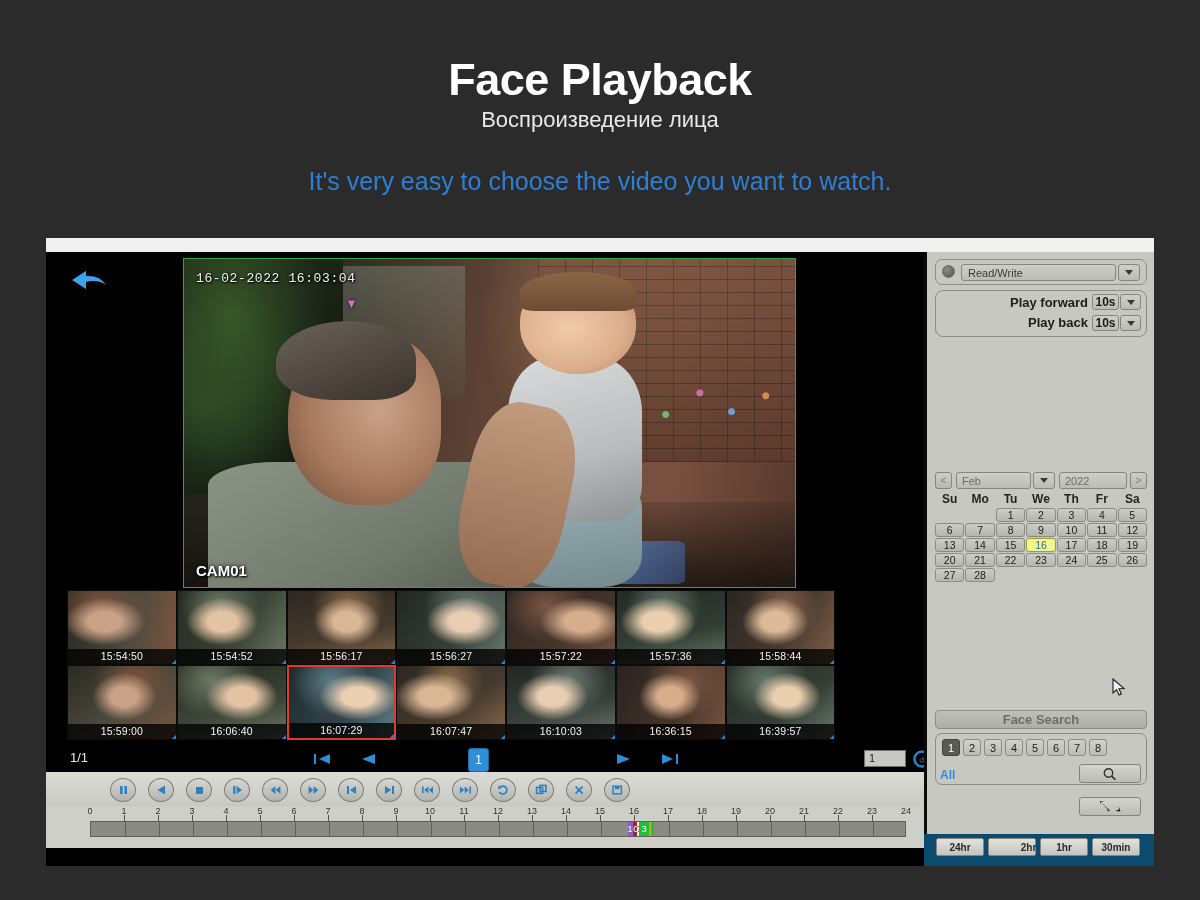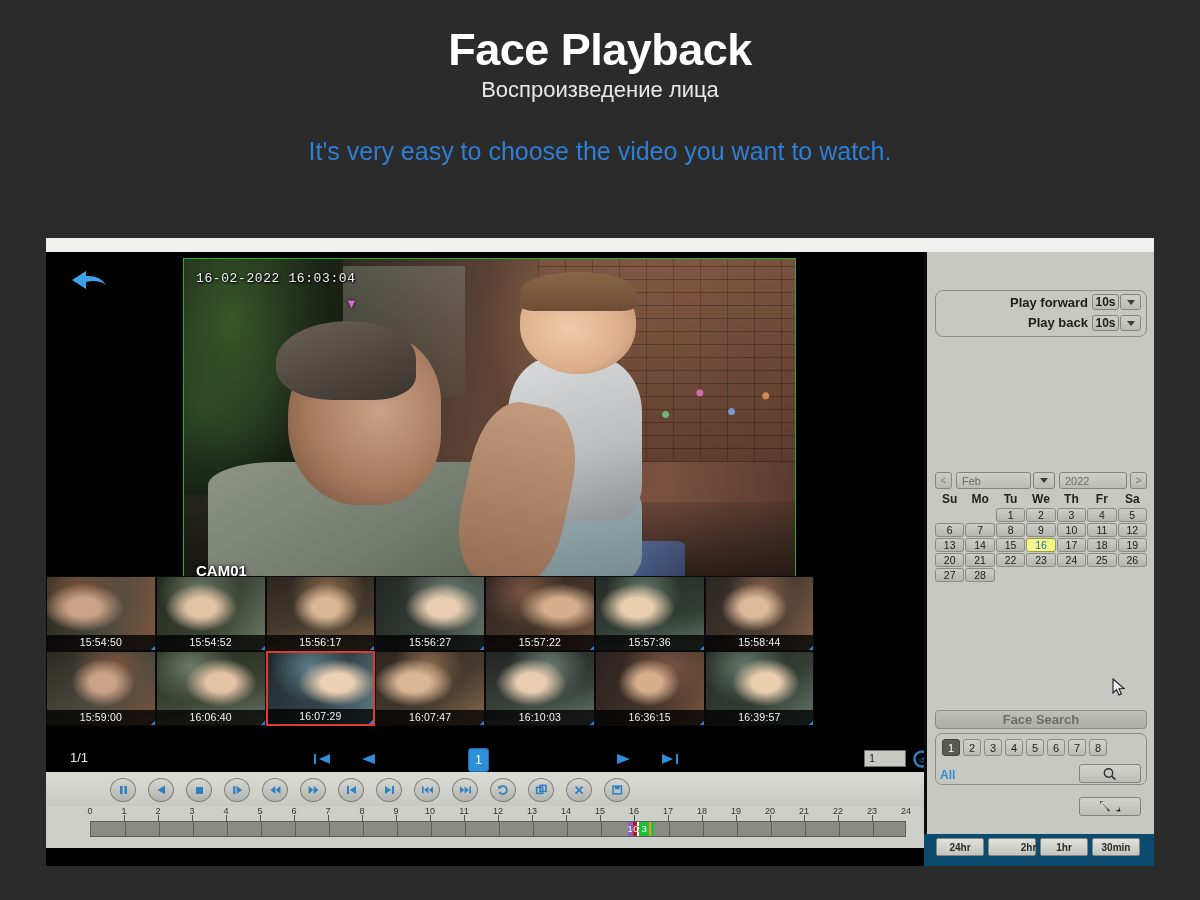--- a/index.html
+++ b/index.html
@@ -8,21 +8,21 @@
     background: #2b2b2b;
     font-family: "Liberation Sans", sans-serif;
     overflow: hidden;
   }
   #root { position: relative; width: 1200px; height: 900px; }
 
   
   .hdr { position: absolute; left: 0; top: 0; width: 1200px; text-align: center; }
   .hdr-title {
     font-size: 45px; font-weight: bold; color: #ffffff;
-    letter-spacing: -0.5px; margin-top: 26px; line-height: 1.05;
+    letter-spacing: -0.5px; margin-top: 56px; line-height: 1.05;
   }
   .hdr-sub {
     font-size: 22px; color: #e8e8e8; margin-top: 4px; font-weight: 400;
   }
   .hdr-tag {
     font-size: 25px; color: #2e7fd4; margin-top: 34px; font-weight: 400;
   }
 
   
   .app {
@@ -150,22 +150,23 @@
     text-shadow: 0 0 3px #000;
   }
   .vf-cam {
     position: absolute; left: 12px; bottom: 8px;
     font-size: 15px; font-weight: bold; color: #ffffff;
     text-shadow: 0 0 4px #000, 1px 1px 2px #000;
   }
 
   
   .thumbs {
-    position: absolute; left: 0; top: 338px; width: 878px; height: 156px;
+    position: absolute; left: 0; top: 352px; width: 878px; height: 156px;
     background: #000;
+    padding-left: 21px;
   }
   .thumb-row { position: relative; width: 878px; height: 75px; display: flex; }
   .thumb {
     position: relative; width: 109.75px; height: 75px; overflow: hidden;
     box-sizing: border-box; border: 1px solid #0a0a0a;
   }
   .thumb.sel { border: 2px solid #e23b2e; }
   .th-scene { position: absolute; inset: 0; }
   .th-time {
     position: absolute; left: 0; right: 0; bottom: 0; height: 15px;
@@ -691,20 +692,27 @@
 
     <div class="zoombar" id="zoombar">
         <div class="zbtn" style="left: 12px;">24hr</div>
         <div class="zbtn" style="left: 64px; padding-left: 33px;">2hr</div>
         <div class="zbtn" style="left: 116px;">1hr</div>
         <div class="zbtn" style="left: 168px;">30min</div>
       </div>
 
     <div class="panel">
 
+      <div class="grp" style="left:8px; top:7px; width:212px; height:26px;">
+        <div class="radio-dot" style="position:absolute; left:6px; top:5px;"></div>
+        <div class="fld" style="position:absolute; left:25px; top:4px; width:155px; height:17px; justify-content:flex-start; padding-left:6px;">Read/Write</div>
+        <div class="fld" style="position:absolute; left:182px; top:4px; width:22px; height:17px;">
+          <span class="caret"></span>
+        </div>
+      </div>
 
       <div class="grp" style="left:8px; top:38px; width:212px; height:47px;border-radius:8px;">
         <div class="lbl" style="position:absolute; left:22px; top:4px; width:130px; text-align:right;">Play forward</div>
         <div class="fld" style="position:absolute; left:156px; top:3px; width:27px; height:16px; font-weight:bold; color:#1c1c1a; font-size:12px;">10s</div>
         <div class="fld" style="position:absolute; left:184px; top:3px; width:21px; height:16px;">
           <span class="caret"></span>
         </div>
         <div class="lbl" style="position:absolute; left:22px; top:24px; width:130px; text-align:right;">Play back</div>
         <div class="fld" style="position:absolute; left:156px; top:24px; width:27px; height:16px; font-weight:bold; color:#1c1c1a; font-size:12px;">10s</div>
         <div class="fld" style="position:absolute; left:184px; top:24px; width:21px; height:16px;">

